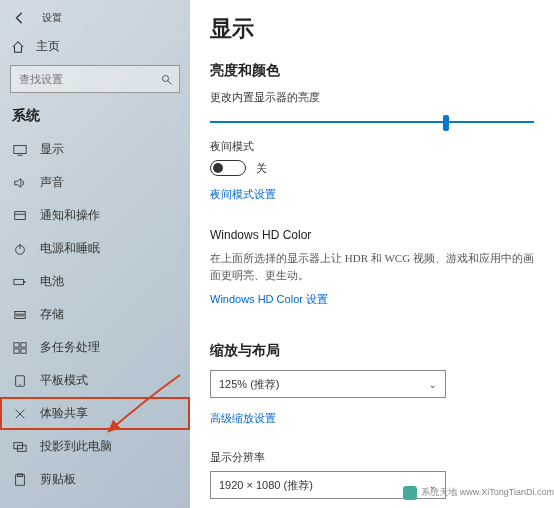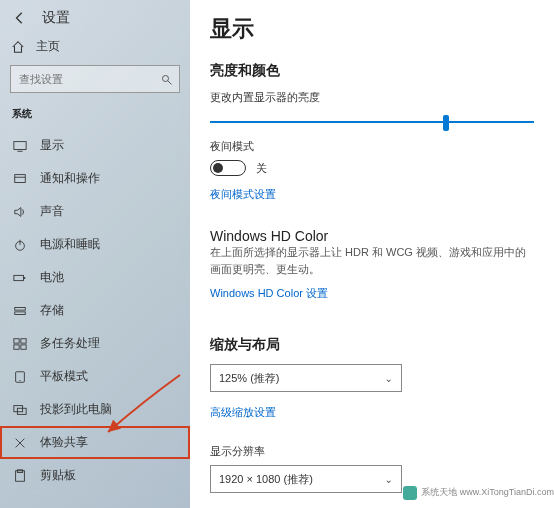--- a/index.html
+++ b/index.html
@@ -2,47 +2,47 @@
 <html><head>
 <meta charset="utf-8">
 <style>
 * { margin: 0; padding: 0; box-sizing: border-box; font-family: "Microsoft YaHei", "Segoe UI", sans-serif; }
 body { width: 554px; height: 508px; overflow: hidden; background: #fff; position: relative; }
 .sidebar { width: 190px; height: 100%; float: left; background: linear-gradient(135deg, #d8e0e8 0%, #c8d4dc 30%, #b8c8d0 60%, #a8b8c8 100%); position: relative; }
 .sidebar::before { content: ""; position: absolute; inset: 0; background: rgba(200,210,220,0.3); backdrop-filter: blur(10px); }
 .sidebar > * { position: relative; z-index: 1; }
 .top-row { display: flex; align-items: center; padding: 8px 10px 4px; gap: 12px; }
 .back-btn { width: 20px; height: 20px; display: flex; align-items: center; justify-content: center; cursor: pointer; color: #333; }
-.settings-title { font-size: 14px; color: #333; }
+.settings-title { font-size: 10px; color: #333; }
 .home-row { display: flex; align-items: center; padding: 6px 10px 10px; gap: 10px; }
 .home-icon { width: 16px; height: 16px; display: flex; align-items: center; justify-content: center; color: #333; }
 .home-label { font-size: 12px; color: #333; text-align: center; }
 .search-box { margin: 0 10px 14px; display: flex; align-items: center; border: 1px solid #999; background: rgba(255,255,255,0.4); height: 28px; padding: 9px 8px; }
 .search-box input { flex: 1; border: none; background: transparent; font-size: 11px; color: #555; outline: none; }
 .search-box .si { width: 14px; height: 14px; color: #555; }
-.section-label { font-size: 10px; font-weight: bold; color: #222; padding: 0 12px 8px; }
+.section-label { font-size: 14px; font-weight: bold; color: #222; padding: 0 12px 8px; }
 .nav-list { list-style: none; }
 .nav-item { display: flex; align-items: center; padding: 8px 12px; gap: 12px; cursor: pointer; font-size: 12px; color: #333; }
 .nav-item .ni { width: 16px; height: 16px; display: flex; align-items: center; justify-content: center; color: #333; flex-shrink: 0; }
 .nav-item.highlighted { border: 2px solid #d04020; padding: 6px 10px; }
 .main { margin-left: 190px; padding: 14px 20px; height: 100%; overflow: hidden; position: relative; }
 .main h1 { font-size: 22px; font-weight: 600; color: #222; margin-bottom: 18px; }
 .sect { font-size: 14px; font-weight: 600; color: #222; margin-bottom: 10px; }
 .sub { font-size: 11px; color: #333; margin-bottom: 6px; }
 .slider-wrap { position: relative; height: 24px; margin-bottom: 4px; }
 .slider-track { position: absolute; top: 10px; left: 0; right: 0; height: 2px; background: #0078d4; }
 .slider-thumb { position: absolute; top: 4px; left: 72%; width: 6px; height: 16px; background: #0078d4; border-radius: 2px; }
 .toggle-row { display: flex; align-items: center; gap: 10px; margin: 6px 0 8px; }
 .toggle { width: 36px; height: 16px; border: 1px solid #333; border-radius: 8px; position: relative; cursor: pointer; }
 .toggle .knob { position: absolute; left: 2px; top: 2px; width: 10px; height: 10px; background: #333; border-radius: 50%; }
 .toggle-state { font-size: 11px; color: #333; }
 .link { font-size: 11px; color: #0066cc; cursor: pointer; display: inline-block; margin-bottom: 16px; }
-.hd-title { font-size: 14px; font-weight: 400; color: #222; margin-bottom: 0; margin-top: 10px; }
-.desc { font-size: 11px; color: #555; line-height: 1.5; margin-bottom: 6px; }
-.select-wrap { position: relative; width: 192px; margin-bottom: 10px; }
+.hd-title { font-size: 12px; font-weight: 400; color: #222; margin-bottom: 8px; margin-top: 10px; }
+.desc { font-size: 11px; color: #555; line-height: 1.5; margin-bottom: 6px; font-family: Liberation Serif, serif; }
+.select-wrap { position: relative; width: 236px; margin-bottom: 10px; }
 .select { width: 100%; height: 28px; border: 1px solid #888; background: #fff; padding: 0 8px; font-size: 11px; color: #333; display: flex; align-items: center; justify-content: space-between; cursor: pointer; }
 .select .chev { font-size: 10px; color: #555; }
 .arrow-svg { position: absolute; left: 100px; top: 370px; pointer-events: none; z-index: 5; }
 .watermark2 { position: absolute; right: 0; bottom: 8px; font-size: 9px; color: #888; pointer-events: none; }
 .watermark2 .g { width: 14px; height: 14px; display: inline-block; vertical-align: middle; background: #4a9; border-radius: 3px; margin-right: 4px; }
 </style>
 </head>
 <body>
 
 <div class="sidebar">
@@ -78,34 +78,34 @@
           <svg width="14" height="14" viewBox="0 0 16 16">
             <rect x="1" y="3" width="14" height="9" stroke="currentColor" fill="none"></rect>
             <line x1="5" y1="14" x2="11" y2="14" stroke="currentColor"></line>
           </svg>
         </span>
         <span>显示</span>
       </li>
     <li class="nav-item">
         <span class="ni">
           <svg width="14" height="14" viewBox="0 0 16 16">
+            <path d="M2 6 H5 L9 3 V13 L5 10 H2 Z" stroke="currentColor" fill="none"></path>
+            <path d="M11 5 Q13 8 11 11" stroke="currentColor" fill="none"></path>
+          </svg>
+        </span>
+        <span>声音</span>
+      </li>
+    <li class="nav-item">
+        <span class="ni">
+          <svg width="14" height="14" viewBox="0 0 16 16">
             <rect x="2" y="3" width="12" height="9" stroke="currentColor" fill="none"></rect>
             <line x1="2" y1="6" x2="14" y2="6" stroke="currentColor"></line>
           </svg>
         </span>
         <span>通知和操作</span>
-      </li>
-    <li class="nav-item">
-        <span class="ni">
-          <svg width="14" height="14" viewBox="0 0 16 16">
-            <path d="M2 6 H5 L9 3 V13 L5 10 H2 Z" stroke="currentColor" fill="none"></path>
-            <path d="M11 5 Q13 8 11 11" stroke="currentColor" fill="none"></path>
-          </svg>
-        </span>
-        <span>声音</span>
       </li>
     <li class="nav-item">
         <span class="ni">
           <svg width="14" height="14" viewBox="0 0 16 16">
             <circle cx="8" cy="9" r="5" stroke="currentColor" fill="none"></circle>
             <line x1="8" y1="2" x2="8" y2="8" stroke="currentColor"></line>
           </svg>
         </span>
         <span>电源和睡眠</span>
       </li>
@@ -140,37 +140,37 @@
       </li>
     <li class="nav-item">
         <span class="ni">
           <svg width="14" height="14" viewBox="0 0 16 16">
             <rect x="3" y="2" width="10" height="12" rx="1" stroke="currentColor" fill="none"></rect>
             <circle cx="8" cy="12" r="0.7" fill="currentColor"></circle>
           </svg>
         </span>
         <span>平板模式</span>
       </li>
+    <li class="nav-item highlighted">
+        <span class="ni">
+          <svg width="14" height="14" viewBox="0 0 16 16">
+            <line x1="3" y1="3" x2="13" y2="13" stroke="currentColor"></line>
+            <line x1="13" y1="3" x2="3" y2="13" stroke="currentColor"></line>
+          </svg>
+        </span>
+        <span>体验共享</span>
+      </li>
     <li class="nav-item">
         <span class="ni">
           <svg width="14" height="14" viewBox="0 0 16 16">
             <rect x="1" y="3" width="10" height="7" stroke="currentColor" fill="none"></rect>
             <rect x="5" y="6" width="10" height="7" stroke="currentColor" fill="none"></rect>
           </svg>
         </span>
         <span>投影到此电脑</span>
-      </li>
-    <li class="nav-item highlighted">
-        <span class="ni">
-          <svg width="14" height="14" viewBox="0 0 16 16">
-            <line x1="3" y1="3" x2="13" y2="13" stroke="currentColor"></line>
-            <line x1="13" y1="3" x2="3" y2="13" stroke="currentColor"></line>
-          </svg>
-        </span>
-        <span>体验共享</span>
       </li>
     <li class="nav-item">
         <span class="ni">
           <svg width="14" height="14" viewBox="0 0 16 16">
             <rect x="3" y="2" width="10" height="12" stroke="currentColor" fill="none"></rect>
             <rect x="5" y="1" width="6" height="3" stroke="currentColor" fill="none"></rect>
           </svg>
         </span>
         <span>剪贴板</span>
       </li>

